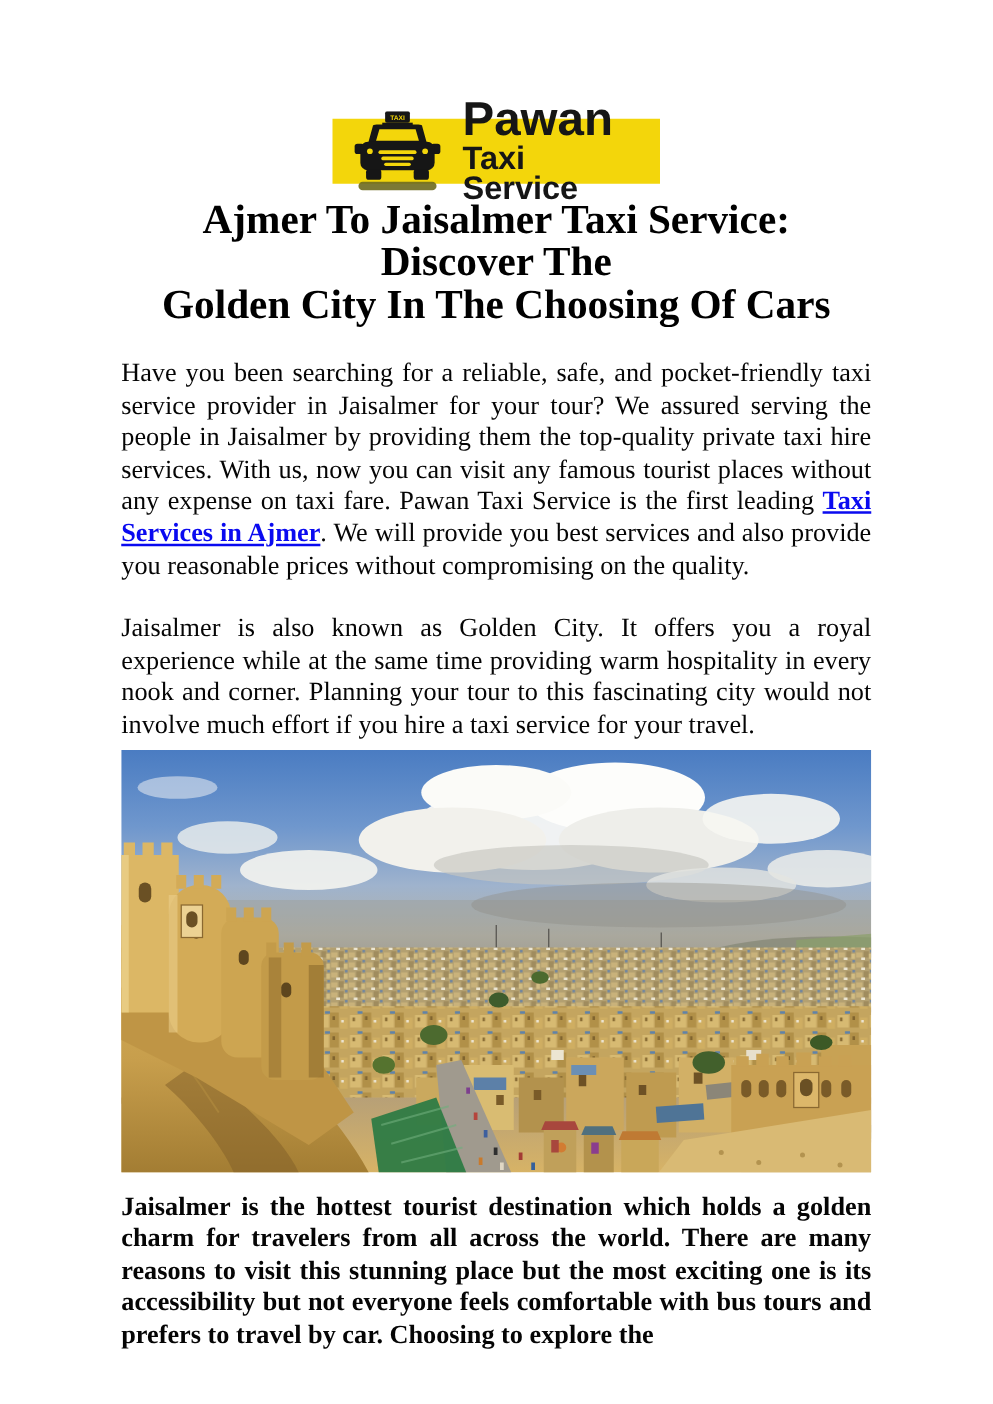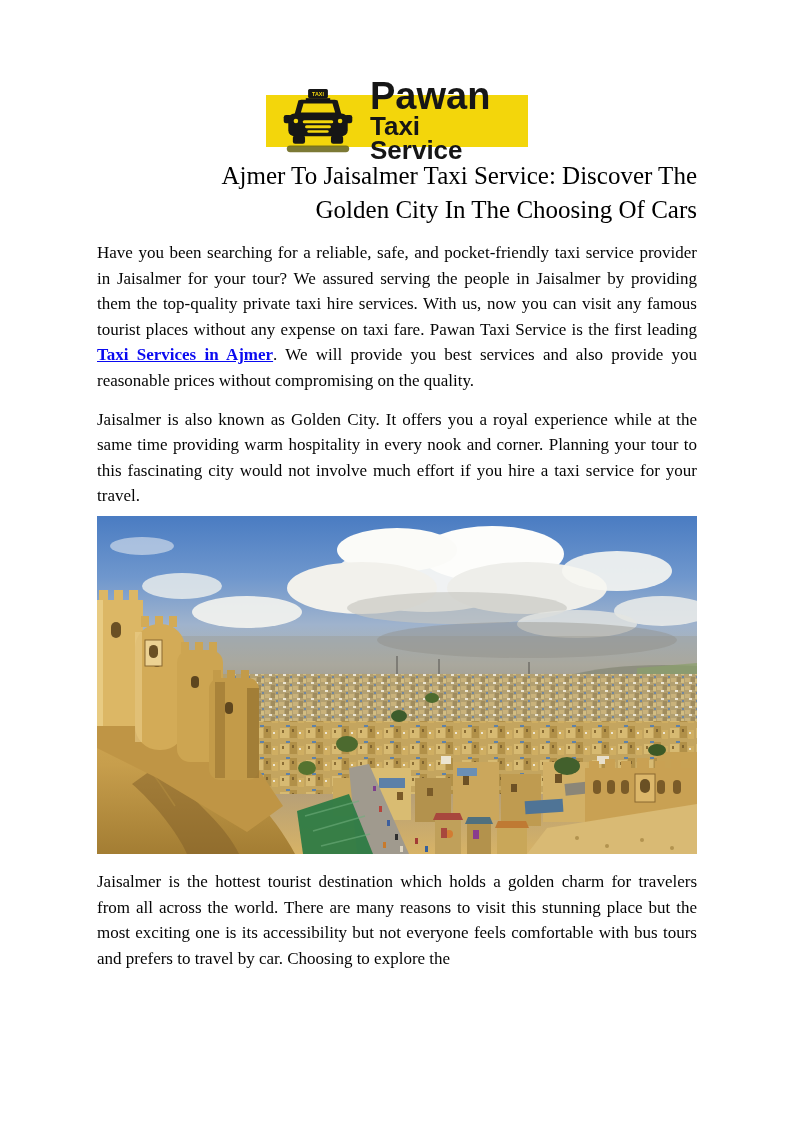--- a/index.html
+++ b/index.html
@@ -36,47 +36,47 @@
     letter-spacing: 0px; color: #161616;
   }
   .logo-tag {
     font-family: "Liberation Sans", "DejaVu Sans", sans-serif;
     font-weight: 700; font-size: 26px; line-height: 24px;
     color: #161616;
   }
   
   h1.title {
     margin: 12px 0 0 0;
-    text-align: right;
-    font-size: 25px; line-height: 34px;
-    font-weight: 400;
+    text-align: center;
+    font-size: 33px; line-height: 34px;
+    font-weight: 700;
     color: #000;
   }
   h1.title span { display: block; }
   
   p.body-par {
-    margin: 13px 0 0 0;
-    font-size: 17px; line-height: 25.6px;
+    margin: 25px 0 0 0;
+    font-size: 21px; line-height: 25.6px;
     text-align: justify;
     color: #050505;
   }
   a.doc-link {
     color: #0A0AF0;
     font-weight: 700;
     text-decoration: underline;
     cursor: pointer;
   }
   
   figure.photo {
     margin: 7px 0 0 0;
     width: 600px; height: 338px;
     line-height: 0;
   }
   figure.photo svg { width: 600px; height: 338px; display: block; }
-  p.last { margin-top: 15px; }
+  p.last { margin-top: 15px; font-weight: bold; }
 </style>
 </head>
 <body>
 
 <div class="page">
 
   <div class="logo-row">
     <div class="logo" style="background-color: rgb(243, 214, 11);">
       <svg class="taxi" viewBox="0 0 100 84">
 

